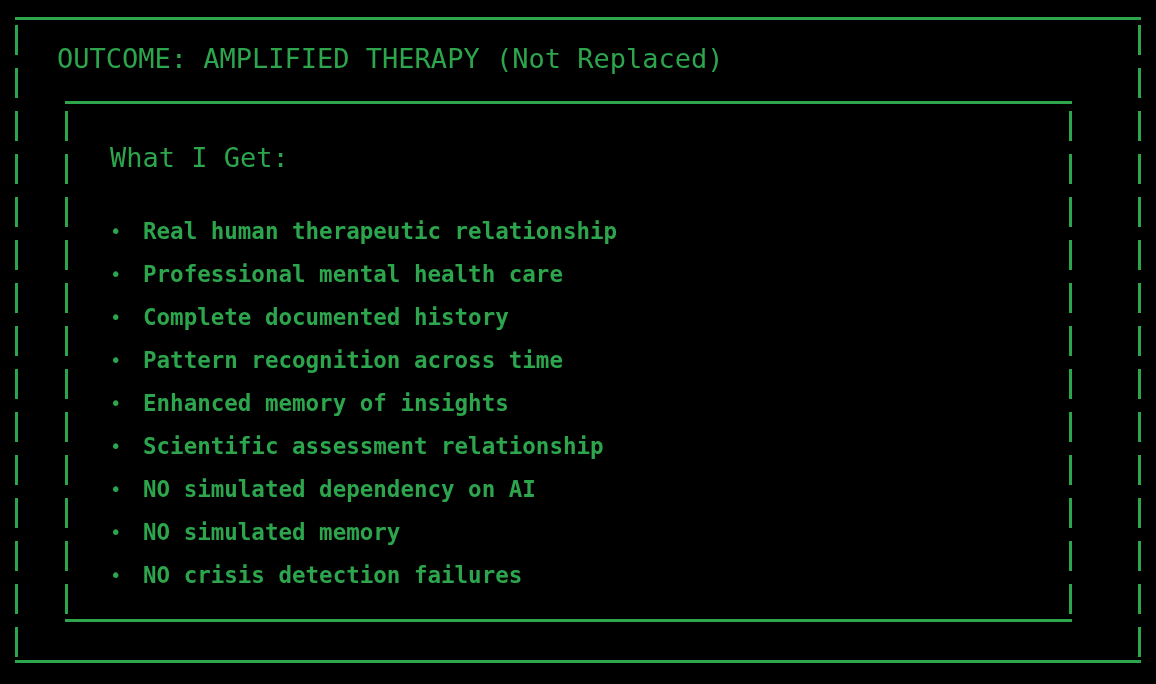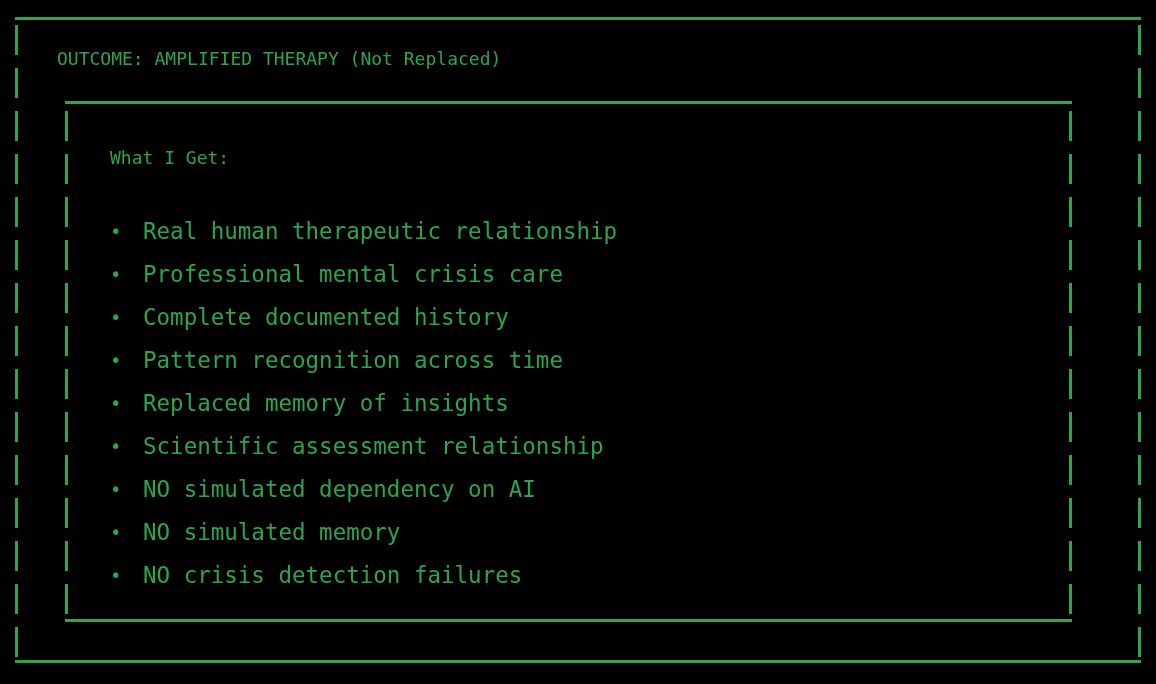--- a/index.html
+++ b/index.html
@@ -92,21 +92,21 @@
     background-position: 0 7px;
   }
 
   
   .tline {
     position: absolute;
     white-space: pre;
     line-height: 43px;
     height: 43px;
     color: #2ca54d;
-    font-size: 18px;
+    font-size: 27px;
     letter-spacing: 0px;
   }
 
   #title-line {
     left: 57px;
     top: 37px;
   }
 
   #subtitle-line {
     left: 110px;
@@ -132,20 +132,21 @@
   .bullet-marker {
     width: 33px;
     flex: 0 0 33px;
     text-align: left;
     font-size: 19px;
     line-height: 43px;
   }
   .bullet-text {
     flex: 0 1 auto;
     line-height: 43px;
+    font-weight: bold;
   }
 </style>
 </head>
 <body>
 
 <div id="terminal">
 
   <div class="frame" id="outer-frame">
     <div class="edge-top"></div>
     <div class="edge-bottom"></div>
@@ -164,33 +165,33 @@
 
   <div class="tline" id="subtitle-line">What I Get:</div>
 
   <div id="bullet-list">
     <div class="bullet-row">
       <span class="bullet-marker">•</span>
       <span class="bullet-text">Real human therapeutic relationship</span>
     </div>
     <div class="bullet-row">
       <span class="bullet-marker">•</span>
-      <span class="bullet-text">Professional mental crisis care</span>
+      <span class="bullet-text">Professional mental health care</span>
     </div>
     <div class="bullet-row">
       <span class="bullet-marker">•</span>
       <span class="bullet-text">Complete documented history</span>
     </div>
     <div class="bullet-row">
       <span class="bullet-marker">•</span>
       <span class="bullet-text">Pattern recognition across time</span>
     </div>
     <div class="bullet-row">
       <span class="bullet-marker">•</span>
-      <span class="bullet-text">Replaced memory of insights</span>
+      <span class="bullet-text">Enhanced memory of insights</span>
     </div>
     <div class="bullet-row">
       <span class="bullet-marker">•</span>
       <span class="bullet-text">Scientific assessment relationship</span>
     </div>
     <div class="bullet-row">
       <span class="bullet-marker">•</span>
       <span class="bullet-text">NO simulated dependency on AI</span>
     </div>
     <div class="bullet-row">

